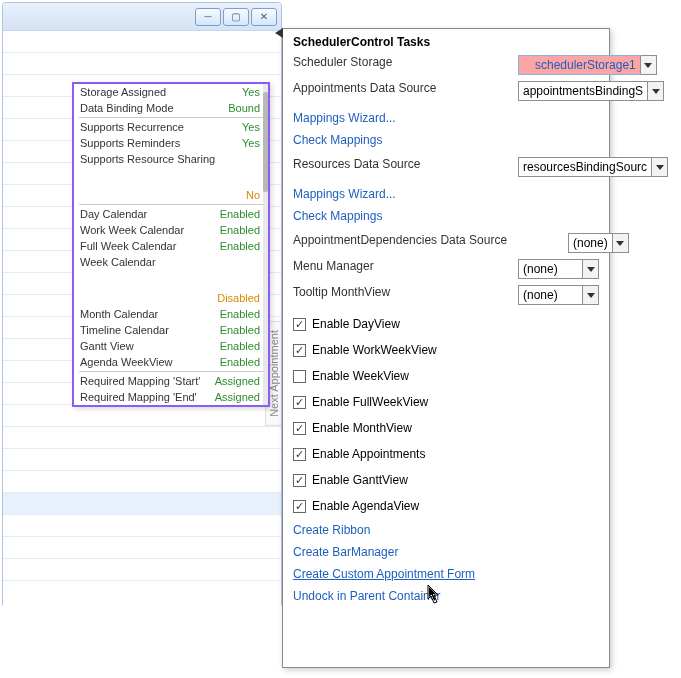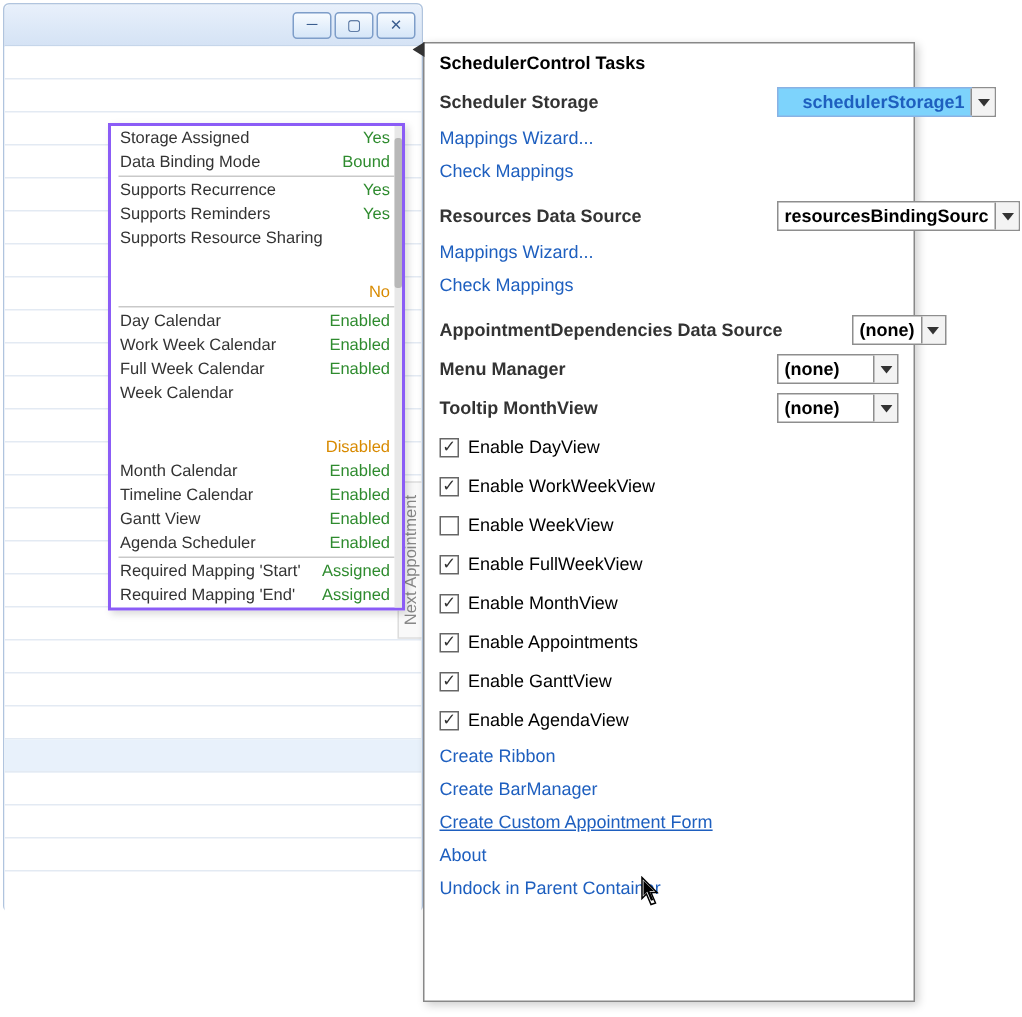--- a/index.html
+++ b/index.html
@@ -20,25 +20,25 @@
   .prop-row { display:flex; justify-content:space-between; padding:1px 8px 1px 6px; font-size:11px; line-height:14px;}
   .prop-divider { border-top:1px solid #c9c9c9; margin:1px 5px;}
   .prop-label { color:#333; }
   .v-yes, .v-enabled, .v-assigned { color:#2e8b2e; }
   .v-bound { color:#2e8b2e;margin-left:24px; }
   .v-no, .v-disabled { color:#d88a00;margin-top:36px; }
   
   .tasks-panel { position:absolute; top:28px; left:282px; width:328px; height:640px; background:#fff; border:1px solid #888; box-shadow:2px 2px 6px rgba(0,0,0,0.2); z-index:10; padding:6px 10px;}
   .tasks-arrow { position:absolute; top:28px; left:275px; width:10px; height:10px; z-index:11; }
   .tasks-title { font-weight:bold; font-size:12px; margin-bottom:6px; }
-  .task-row { display:flex; align-items:center; height:26px;font-weight:bold; }
+  .task-row { display:flex; height:26px; }
   .task-label { flex:0 0 225px; color:#333;}
   .task-select { flex:1; display:flex; border:1px solid #8e8e8e; height:20px; background:#fff;}
   .task-select-val { flex:1; padding:2px 4px; overflow:hidden; white-space:nowrap;}
-  .task-select-val.blue { color:#1e5fbf; background:#7dd3fc; border:1px solid #89b2e4; margin:-1px;padding-left:16px;}
+  .task-select-val.blue { color:#1e5fbf; background:#fca5a5; border:1px solid #89b2e4; margin:-1px;padding-left:16px;}
   .task-select-btn { width:16px; border-left:1px solid #8e8e8e; display:flex; align-items:center; justify-content:center; background:#f3f3f3; cursor:pointer;}
   .task-link { color:#1e5fbf; padding:4px 0; cursor:pointer;}
   .task-link.underlined { text-decoration: underline; }
   .task-chk-row { display:flex; align-items:center; height:26px; gap:6px;}
   .task-chk { width:13px; height:13px; border:1px solid #666; display:flex; align-items:center; justify-content:center; cursor:pointer; background:#fff;}
   .task-chk.checked::after { content:'✓'; font-size:11px; color:#333; line-height:11px;}
   .gap { height:6px; }
   .cursor-img { position:absolute; z-index:20; pointer-events:none;}
   svg.chevron { width:8px; height:8px; }
 </style>
@@ -135,21 +135,21 @@
       </div>
       <div class="prop-row">
         <span class="prop-label">Timeline Calendar</span>
         <span class="v-enabled">Enabled</span>
       </div>
       <div class="prop-row">
         <span class="prop-label">Gantt View</span>
         <span class="v-enabled">Enabled</span>
       </div>
       <div class="prop-row">
-        <span class="prop-label">Agenda Scheduler</span>
+        <span class="prop-label">Agenda WeekView</span>
         <span class="v-enabled">Enabled</span>
       </div>
       <div class="prop-divider"></div>
       <div class="prop-row">
         <span class="prop-label">Required Mapping 'Start'</span>
         <span class="v-assigned">Assigned</span>
       </div>
       <div class="prop-row">
         <span class="prop-label">Required Mapping 'End'</span>
         <span class="v-assigned">Assigned</span>
@@ -172,20 +172,31 @@
     <div class="task-select">
       <div class="task-select-val blue">schedulerStorage1</div>
       <div class="task-select-btn">
           <svg class="chevron" viewBox="0 0 8 8">
             <polygon points="0,2 8,2 4,7" fill="#333"></polygon>
           </svg>
         </div>
     </div>
   </div>
 
+  <div class="task-row">
+    <div class="task-label">Appointments  Data Source</div>
+    <div class="task-select">
+      <div class="task-select-val">appointmentsBindingS</div>
+      <div class="task-select-btn">
+          <svg class="chevron" viewBox="0 0 8 8">
+            <polygon points="0,2 8,2 4,7" fill="#333"></polygon>
+          </svg>
+        </div>
+    </div>
+  </div>
   <div class="task-link">Mappings Wizard...</div>
   <div class="task-link">Check Mappings</div>
   <div class="gap"></div>
 
   <div class="task-row">
     <div class="task-label">Resources  Data Source</div>
     <div class="task-select">
       <div class="task-select-val">resourcesBindingSourc</div>
       <div class="task-select-btn">
           <svg class="chevron" viewBox="0 0 8 8">
@@ -265,20 +276,19 @@
       </div>
       <div class="task-chk-row">
         <div class="task-chk checked"></div>
         <span>Enable AgendaView</span>
       </div>
     </div>
 
   <div class="task-link">Create Ribbon</div>
   <div class="task-link">Create BarManager</div>
   <div class="task-link underlined">Create Custom Appointment Form</div>
-  <div class="task-link">About</div>
   <div class="task-link">Undock in Parent Container</div>
 </div>
 
 <svg class="cursor-img" style="left:422px; top:584px;" width="20" height="24" viewBox="0 0 20 24">
   <path d="M6 1 L6 15 L9 12 L12 19 L15 18 L12 11 L16 11 Z" fill="#fff" stroke="#000" stroke-width="1"></path>
   <path d="M7 3 L7 13 L9.5 10.5 L12 16.5 L13.5 16 L11 10 L14 10 Z" fill="#000"></path>
 </svg>
 
 </body></html>

